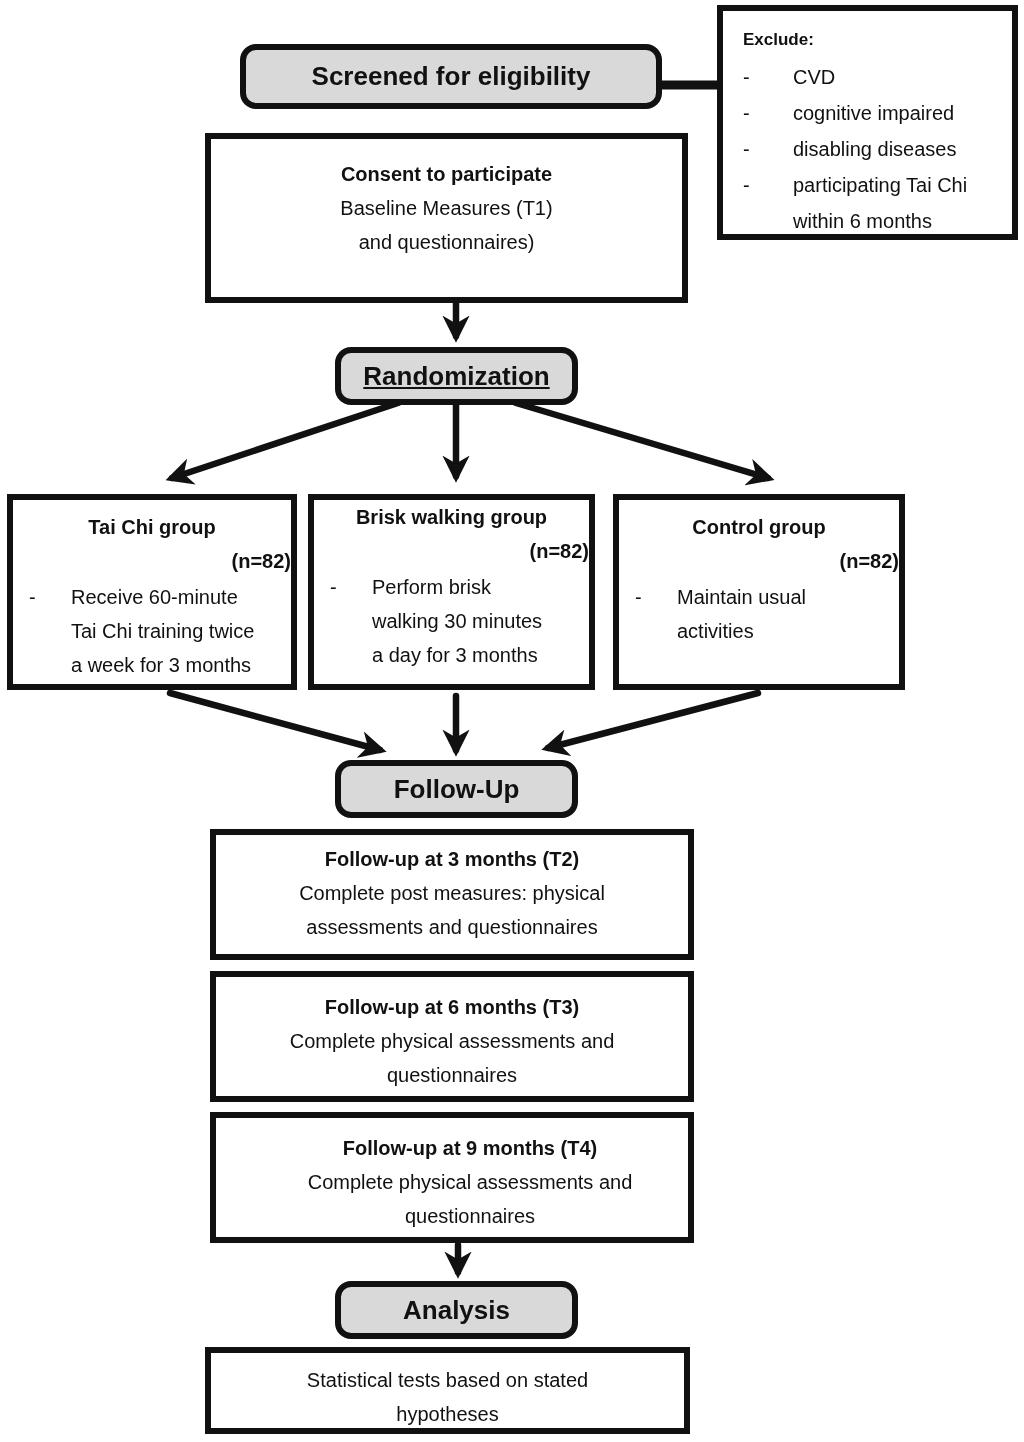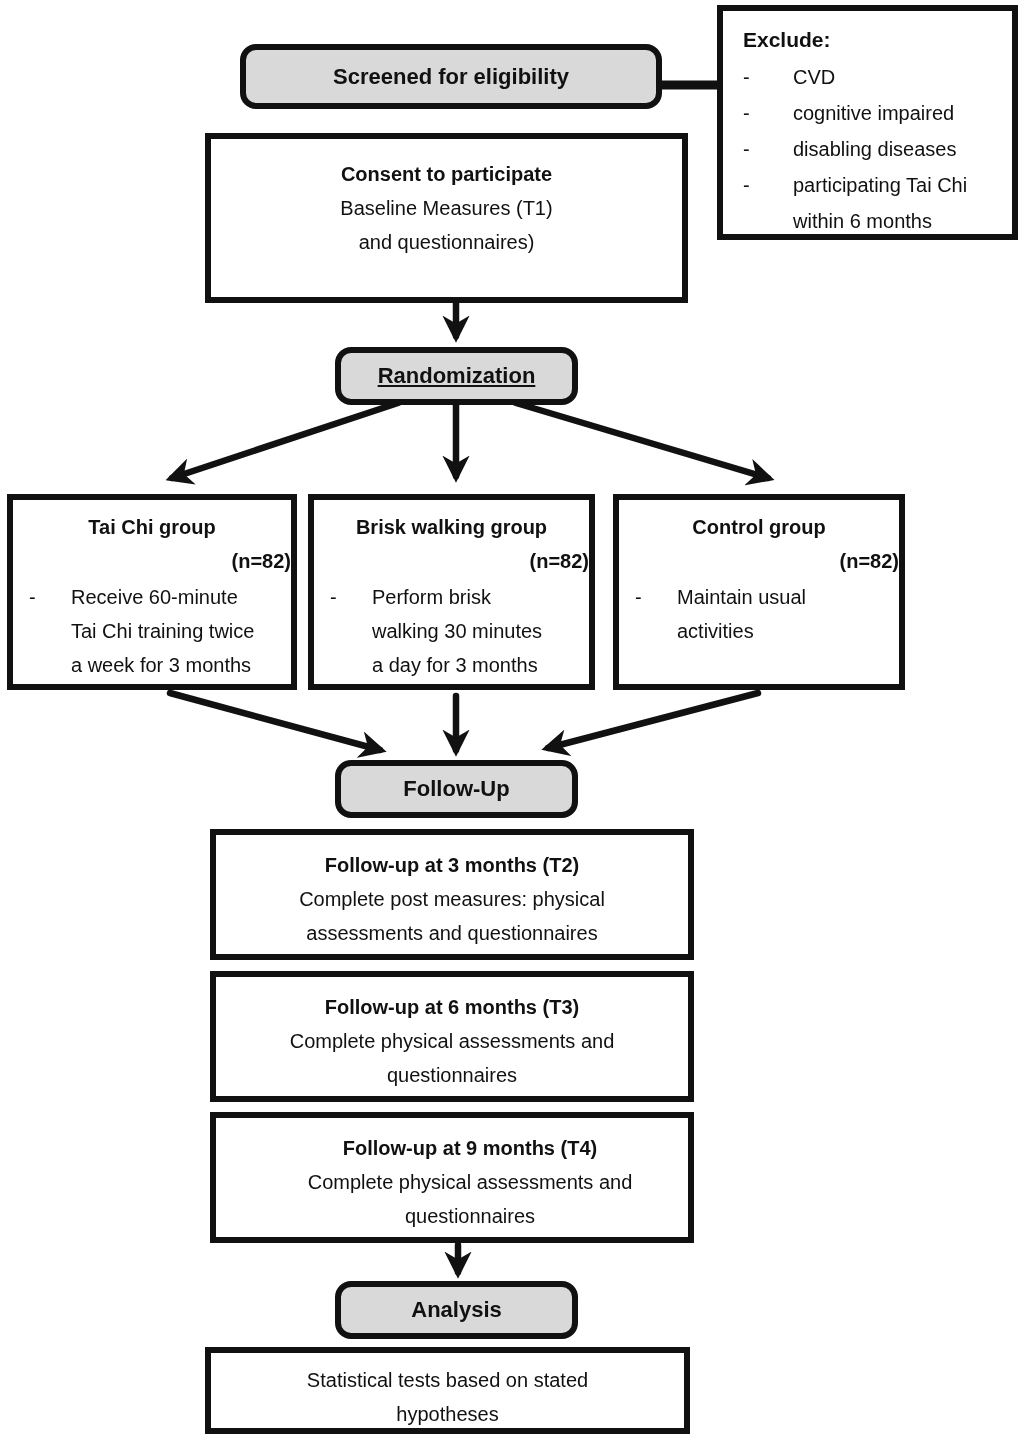--- a/index.html
+++ b/index.html
@@ -27,43 +27,43 @@
   }
   .rbox {
     position: absolute;
     box-sizing: border-box;
     border: 6px solid #111111;
     border-radius: 16px;
     background: #d9d9d9;
     display: flex;
     align-items: center;
     justify-content: center;
-    font-size: 22px;
+    font-size: 26px;
     font-weight: 700;
   }
   .centered { text-align: center; }
   .bold { font-weight: 700; }
 
   
   #screened   { left: 240px; top: 44px;  width: 422px; height: 65px; }
   #exclude    { left: 717px; top: 5px;   width: 301px; height: 235px; padding: 10px 6px 0 20px; }
   #consent    { left: 205px; top: 133px; width: 483px; height: 170px; padding-top: 18px; }
   #randomization { left: 335px; top: 347px; width: 243px; height: 58px; text-decoration: underline; }
   #taichi     { left: 7px;   top: 494px; width: 290px; height: 196px; padding-top: 10px; }
-  #brisk      { left: 308px; top: 494px; width: 287px; height: 196px; padding-top: 10px; }
+  #brisk      { left: 308px; top: 494px; width: 287px; height: 196px; }
   #control    { left: 613px; top: 494px; width: 292px; height: 196px; padding-top: 10px; }
   #followup   { left: 335px; top: 760px; width: 243px; height: 58px; }
-  #t2         { left: 210px; top: 829px;  width: 484px; height: 131px; padding-top: 13px; }
+  #t2         { left: 210px; top: 829px;  width: 484px; height: 131px; padding-top: 7px; }
   #t3         { left: 210px; top: 971px;  width: 484px; height: 131px; padding-top: 13px; }
   #t4         { left: 210px; top: 1112px; width: 484px; height: 131px; padding-top: 13px; padding-left: 36px; }
   #analysis   { left: 335px; top: 1281px; width: 243px; height: 58px; }
   #stats      { left: 205px; top: 1347px; width: 485px; height: 87px; padding-top: 10px; }
 
   
-  .ex-title { font-weight: 700; font-size: 21px; line-height: 38px; }
+  .ex-title { font-weight: 700; font-size: 17px; line-height: 38px; }
   .ex-item  { display: flex; line-height: 36px; }
   .ex-dash  { width: 50px; flex: none; }
   .ex-text  { flex: 1; }
 
   
   .g-title { font-weight: 700; text-align: center; }
   .g-n     { font-weight: 700; text-align: right; }
   .g-bullet { display: flex; padding-left: 16px; margin-top: 2px; }
   .g-dash  { width: 42px; flex: none; }
   .g-lines { flex: 1; }

